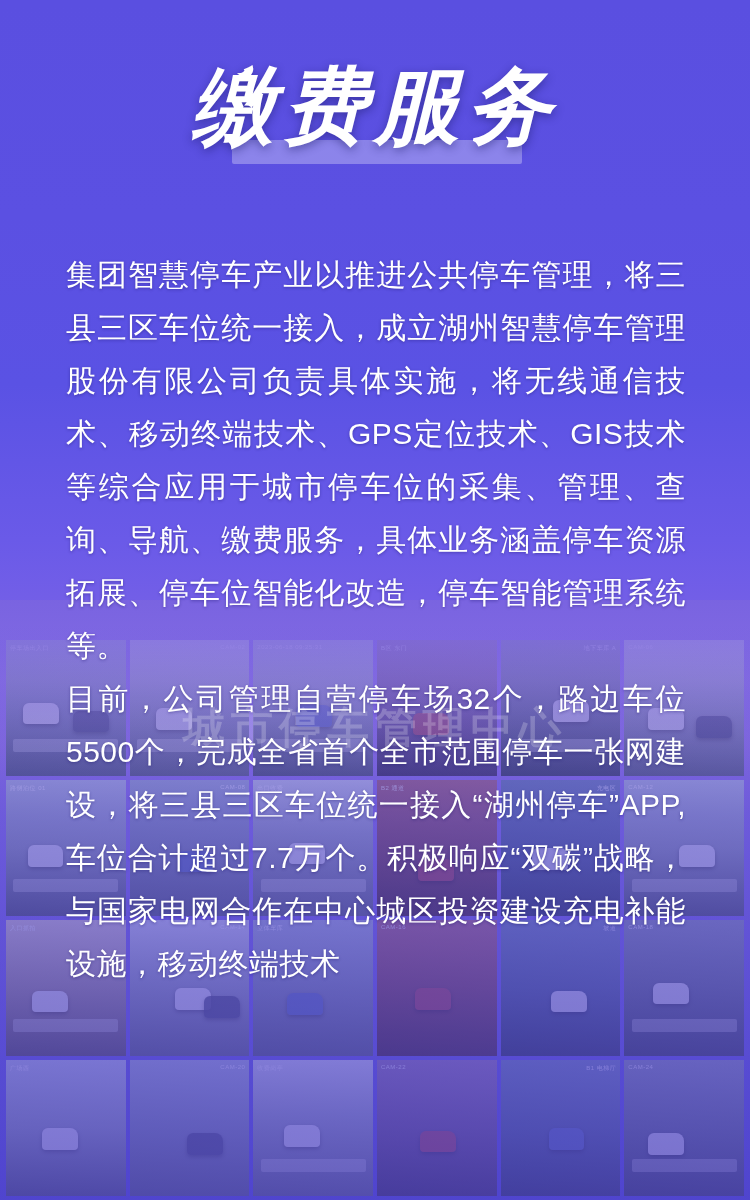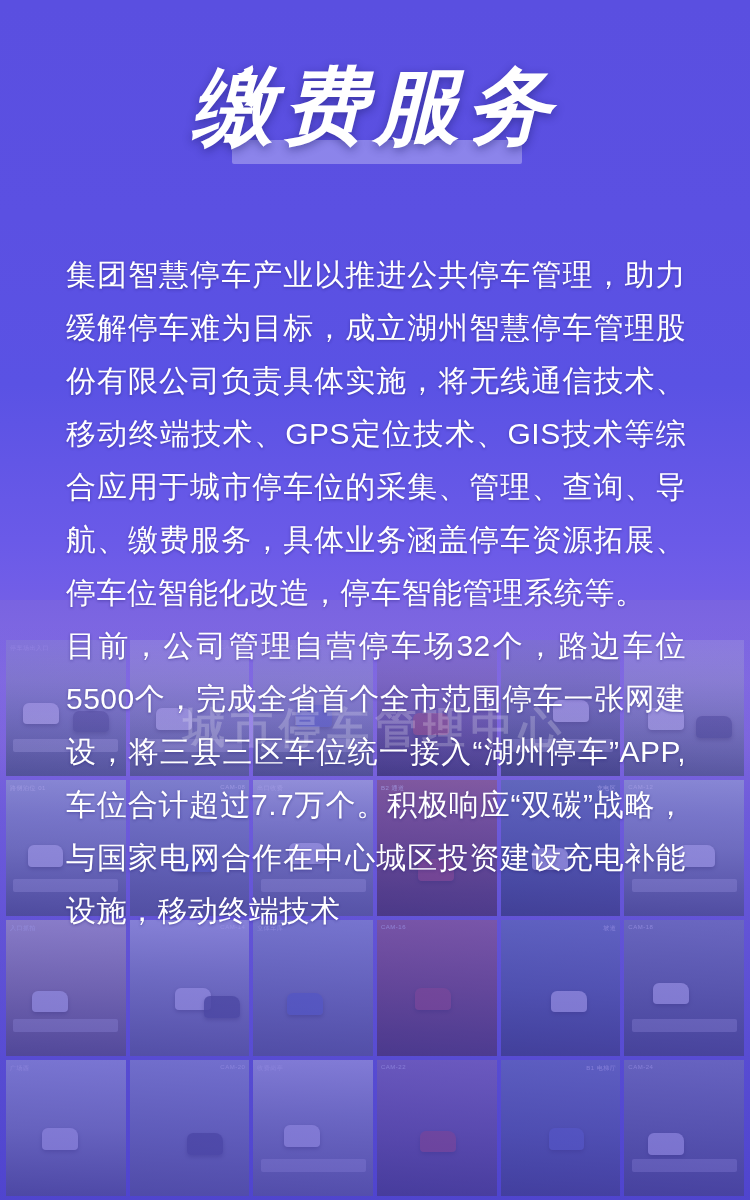--- a/index.html
+++ b/index.html
@@ -302,17 +302,17 @@
   <div class="overall-tint"></div>
 
   <div class="ghost-title">城市停车管理中心</div>
 
   <div class="headline-wrap">
     <div class="headline-bar"></div>
     <div class="headline">缴费服务</div>
   </div>
 
   <div class="body-text">
-    <p>集团智慧停车产业以推进公共停车管理，助力缓解停车难为目标，成立湖州智慧停车管理股份有限公司负责具体实施，将无线通信技术、移动终端技术、GPS定位技术、GIS技术等综合应用于城市停车位的采集、管理、查询、导航、缴费服务，具体业务涵盖停车资源拓展、停车位智能化改造，停车智能管理系统等。</p>
+    <p>集团智慧停车产业以推进公共停车管理，将三县三区车位统一接入，成立湖州智慧停车管理股份有限公司负责具体实施，将无线通信技术、移动终端技术、GPS定位技术、GIS技术等综合应用于城市停车位的采集、管理、查询、导航、缴费服务，具体业务涵盖停车资源拓展、停车位智能化改造，停车智能管理系统等。</p>
     <p>目前，公司管理自营停车场32个，路边车位5500个，完成全省首个全市范围停车一张网建设，将三县三区车位统一接入“湖州停车”APP,车位合计超过7.7万个。积极响应“双碳”战略，与国家电网合作在中心城区投资建设充电补能设施，移动终端技术</p>
   </div>
 
 </div>
 
 </body></html>

